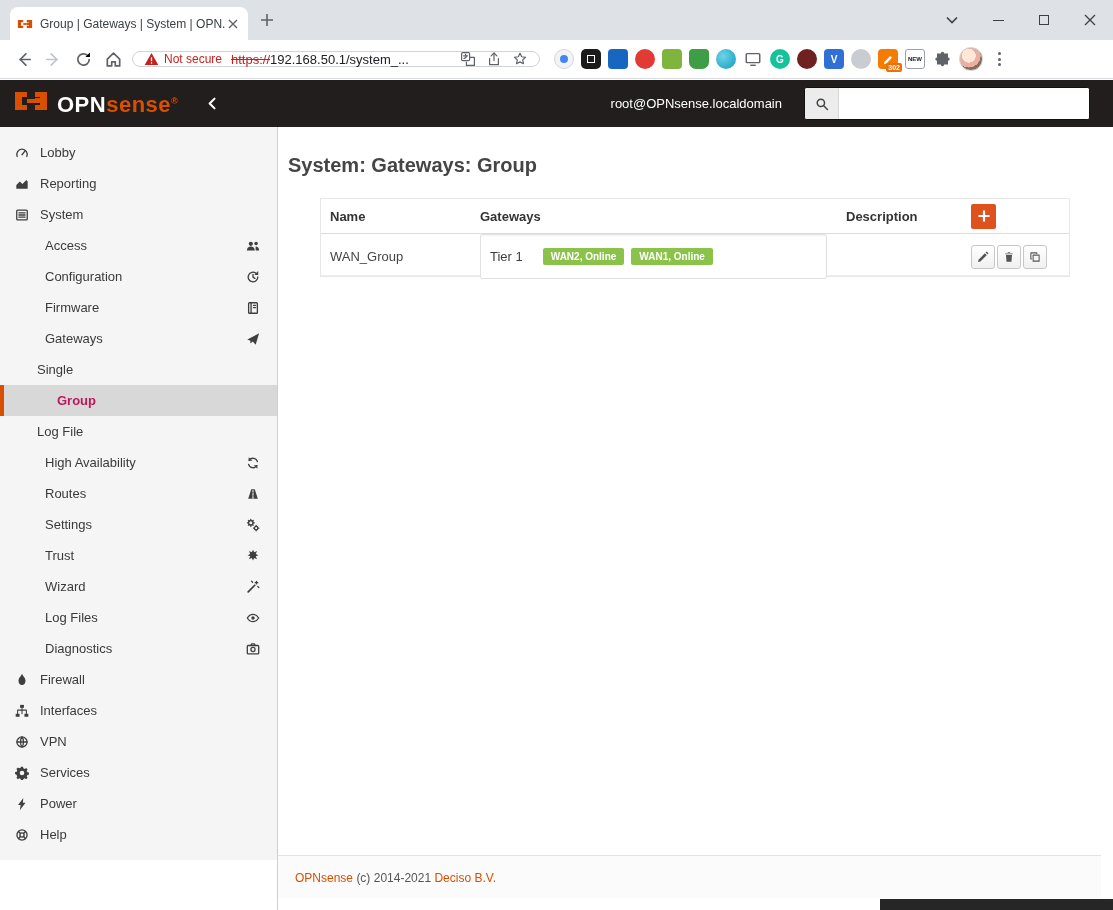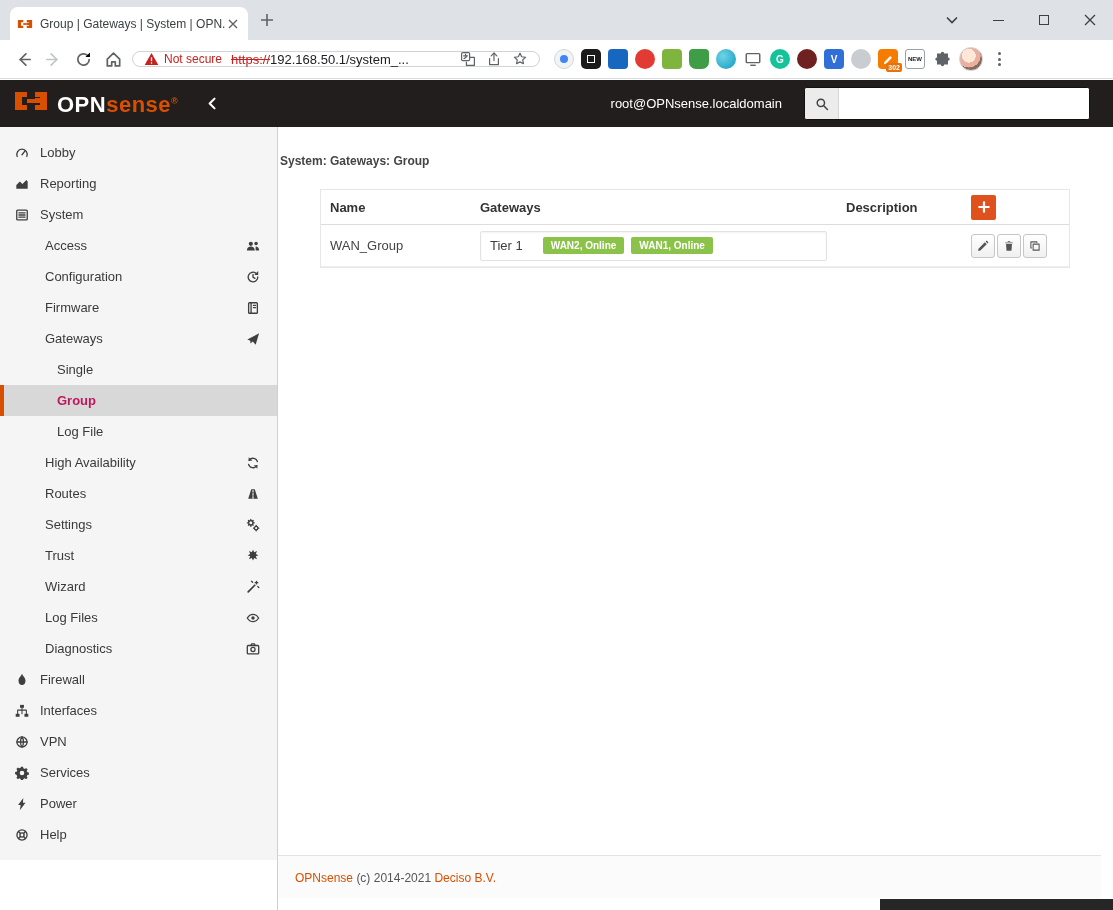--- a/index.html
+++ b/index.html
@@ -65,37 +65,37 @@
   .search input { flex:1; border:0; outline:0; font-size:13px; padding:0 8px; font-family:inherit; }
 
   
   .sidebar { position:absolute; top:127px; left:0; width:278px; bottom:0; background:#fff; border-right:1px solid #cfcfcf; }
   .menu { background:#f5f5f5; padding:10px 0 10px; }
   .mi { height:31px; display:flex; align-items:center; font-size:13px; color:#3a3a3a; cursor:pointer; }
   .mi.top { padding-left:15px; }
   .mi.top .si { margin-right:11px; }
   .mi.sub { padding-left:45px; padding-right:17px; }
   .mi.sub .lbl { flex:1; }
-  .mi.sub2 { padding-left:57px; }
+  .mi.sub2 { padding-left:37px; }
   .mi.active { background:#d8d8d8; border-left:4px solid #d94f00; padding-left:53px; font-weight:bold; color:#be185d; }
   .si { width:14px; height:14px; stroke:currentColor; fill:none; stroke-width:1.5; stroke-linecap:round; stroke-linejoin:round; color:#3f3f3f; flex:0 0 auto; }
   .si.f { fill:currentColor; stroke:none; }
   .ln { stroke:currentColor; fill:none; stroke-width:1.2; }
   .dash { stroke:#f5f5f5; fill:none; stroke-width:1.3; }
 
   
   .main { position:absolute; top:127px; left:278px; right:0; bottom:0; background:#fff; }
-  .page-title { margin:27px 0 0 2px; font-size:12px; font-weight:bold; color:#454545; }
+  .page-title { margin:27px 0 0 10px; font-size:20px; font-weight:bold; color:#454545; }
   .panel { margin:21px 43px 0 42px; border:1px solid #e7e7e7; background:#fff; }
   .thead, .trow { display:grid; grid-template-columns:150px 366px 1fr 110px; align-items:center; }
   .thead { height:35px; border-bottom:1px solid #ddd; font-weight:bold; font-size:13px; color:#333; }
   .cell { padding-left:9px; }
   .add-btn { width:25px; height:25px; background:#e0521d; border-radius:2px; display:flex; align-items:center; justify-content:center; margin-left:12px; cursor:pointer; }
   .trow { height:42px; border-bottom:1px solid #eee; font-size:13px; color:#444; }
-  .gwbox { margin-right:10px; height:30px; border:1px solid #e2e2e2; border-radius:2px; display:flex; align-items:center; padding:0 9px; gap:7px; background:#fff; box-shadow:inset 0 1px 2px rgba(0,0,0,.05); }
+  .gwbox { margin-right:10px; height:45px; border:1px solid #e2e2e2; border-radius:2px; display:flex; align-items:center; padding:0 9px; gap:7px; background:#fff; box-shadow:inset 0 1px 2px rgba(0,0,0,.05); }
   .tier { margin-right:13px; color:#3d3d3d; }
   .badge { background:#8bc34a; color:#fff; font-size:10px; font-weight:bold; padding:3px 8px; border-radius:2px; white-space:nowrap; }
   .actions { display:flex; gap:2px; padding-left:12px; }
   .abtn { width:24px; height:24px; border:1px solid #c6c6c6; border-radius:3px; background:linear-gradient(#fff,#f0f0f0); display:flex; align-items:center; justify-content:center; cursor:pointer; }
   .ai { width:12px; height:12px; stroke:#555; fill:none; stroke-width:1.4; stroke-linecap:round; stroke-linejoin:round; }
   .ai.f { fill:#555; stroke:none; }
   .note { padding:11px 9px 14px; font-size:13.5px; color:#565656; line-height:1.6; }
 
   .footer { position:absolute; left:0; right:12px; bottom:12px; height:43px; border-top:1px solid #e3e3e3; background:#fbfbfb; padding:15px 0 0 17px; font-size:12px; color:#555; }
   .footer a { color:#d94f00; text-decoration:none; cursor:pointer; }

